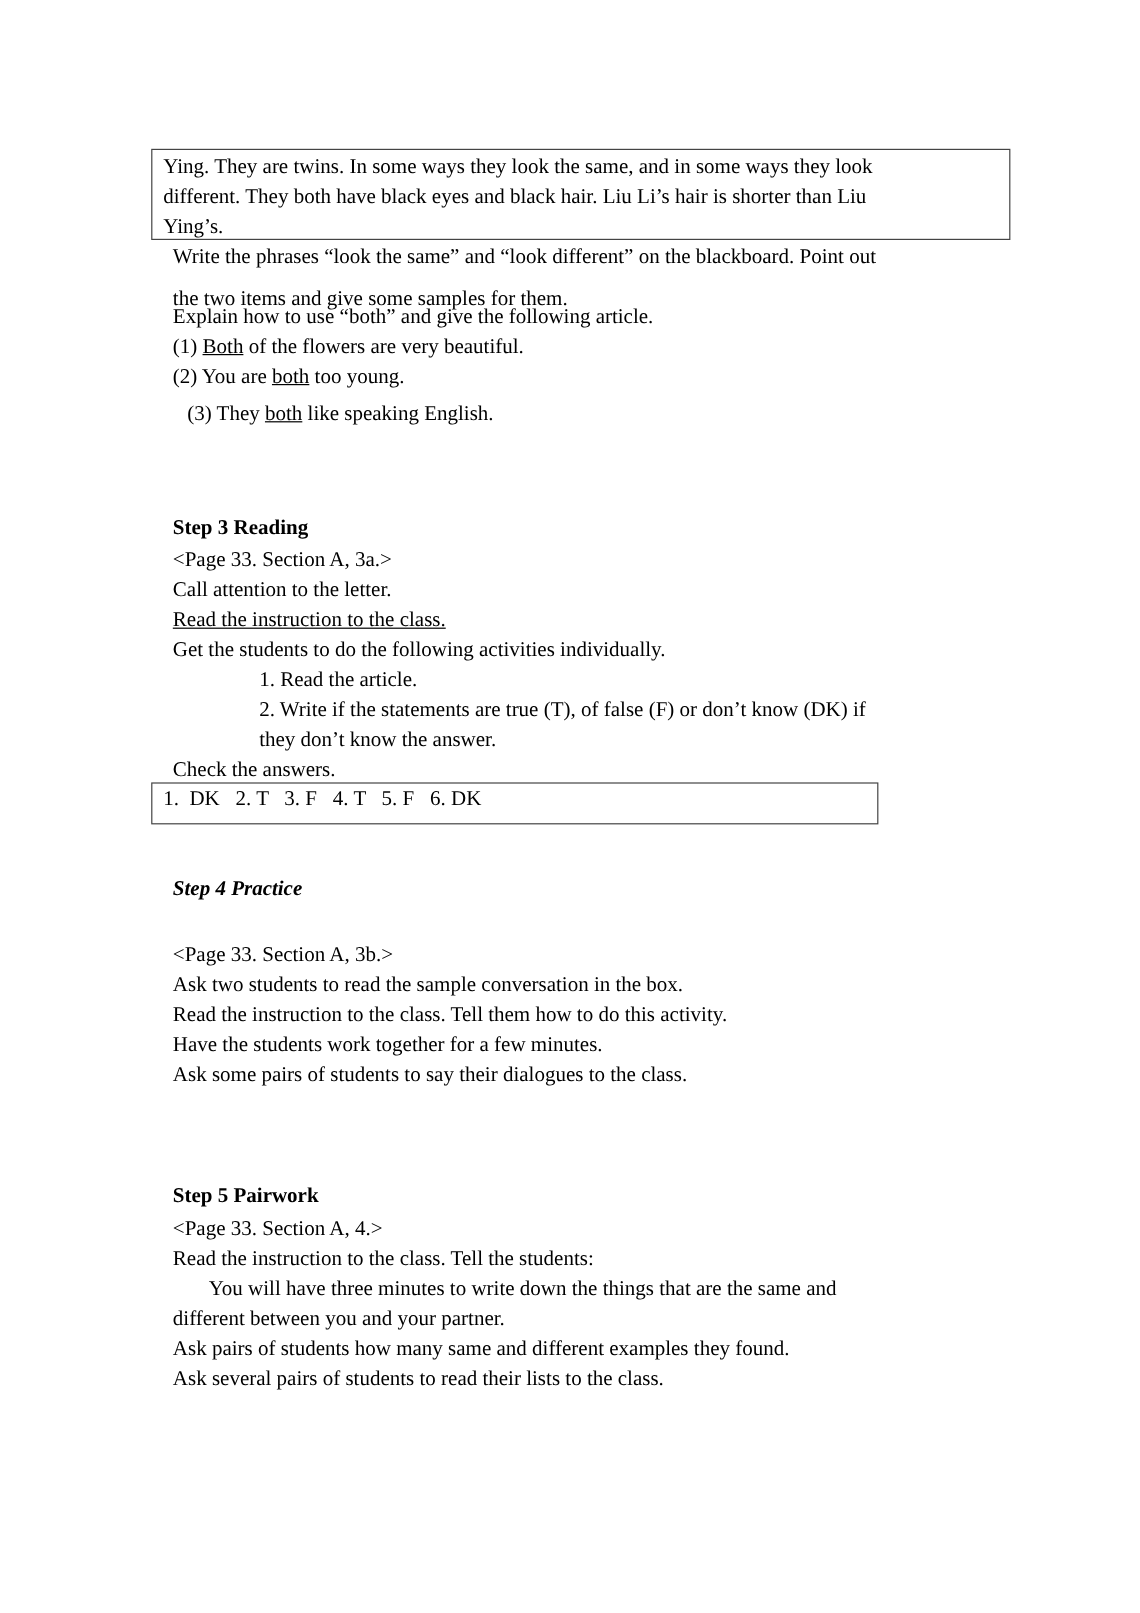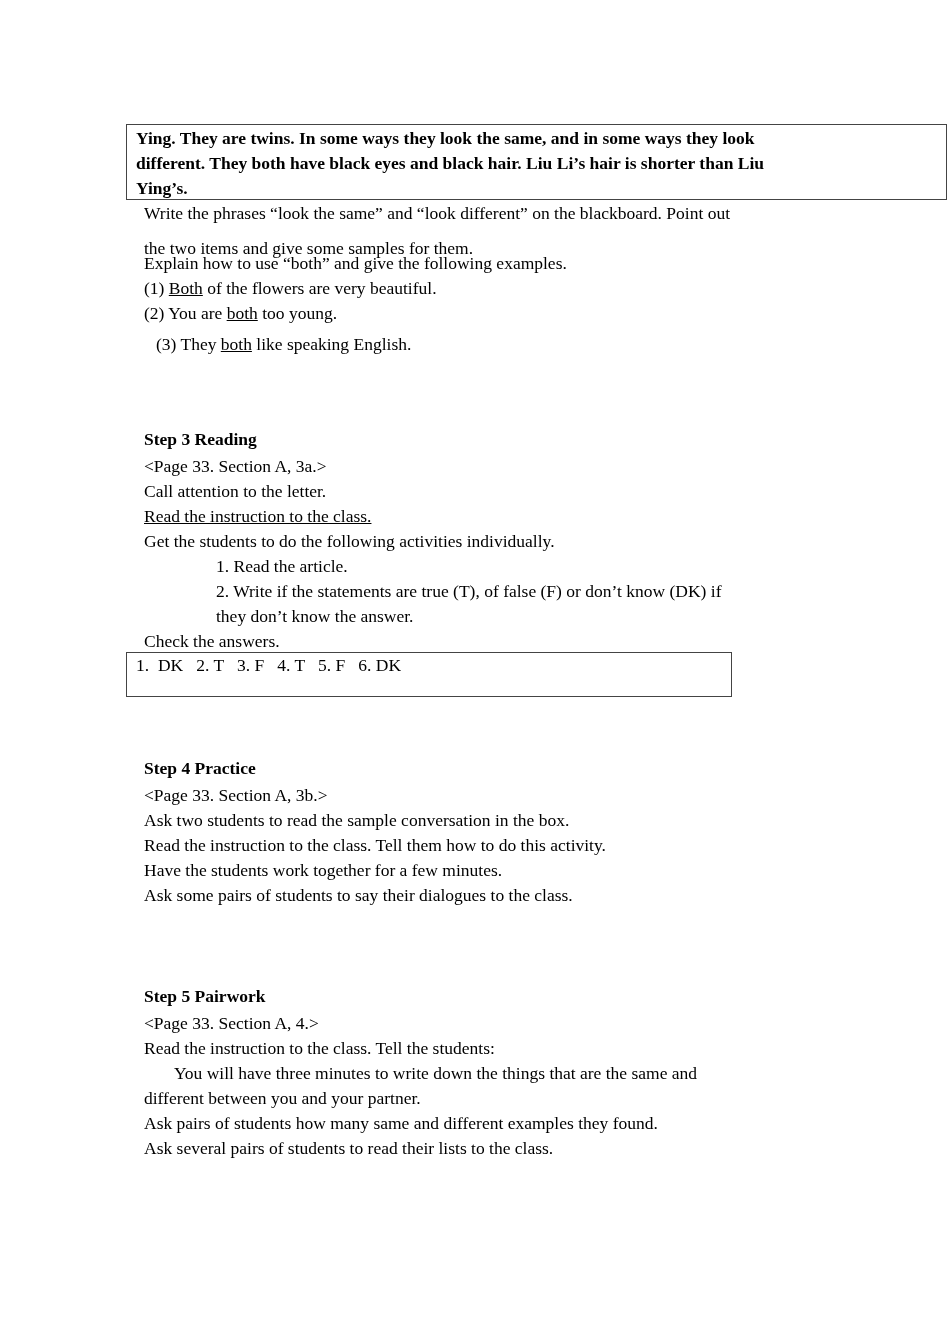--- a/index.html
+++ b/index.html
@@ -7,29 +7,29 @@
   .line { position: absolute; left: 144px; white-space: nowrap; line-height: 25px; }
   .indent { left: 216px; }
   .box { position: absolute; border: 1px solid #444; box-sizing: border-box; }
   .box .txt { position: absolute; left: 9px; white-space: nowrap; line-height: 25px; }
   .bold { font-weight: bold; margin-top: 24px; }
   u { text-decoration: underline; }
 </style>
 </head>
 <body>
 
-<div class="box" style="left:126px; top:124px; width:821px; height:76px;font-weight:bold;">
+<div class="box" style="left:126px; top:124px; width:716px; height:76px;">
   <div class="txt" style="top:1px;">Ying. They are twins. In some ways they look the same, and in some ways they look</div>
   <div class="txt" style="top:26px;">different. They both have black eyes and black hair. Liu Li’s hair is shorter than Liu</div>
   <div class="txt" style="top:51px;">Ying’s.</div>
 </div>
 
 <div class="line" style="top:201px;">Write the phrases “look the same” and “look different” on the blackboard. Point out</div>
 <div class="line" style="top:236px;">the two items and give some samples for them.</div>
-<div class="line" style="top:251px;">Explain how to use “both” and give the following examples.</div>
+<div class="line" style="top:251px;">Explain how to use “both” and give the following article.</div>
 
 <div class="line" style="top:276px;">
   <span>(1) </span><u>Both</u><span> of the flowers are very beautiful.</span>
 </div>
 <div class="line" style="top:301px;">
   <span>(2) You are </span><u>both</u><span> too young.</span>
 </div>
 <div class="line" style="top:332px;margin-left:12px;">
   <span>(3) They </span><u>both</u><span> like speaking English.</span>
 </div>
@@ -37,25 +37,25 @@
 <div class="line bold" style="top:403px;">Step 3 Reading</div>
 <div class="line" style="top:454px;">&lt;Page 33. Section A, 3a.&gt;</div>
 <div class="line" style="top:479px;">Call attention to the letter.</div>
 <div class="line" style="top:504px;text-decoration:underline;">Read the instruction to the class.</div>
 <div class="line" style="top:529px;">Get the students to do the following activities individually.</div>
 <div class="line indent" style="top:554px;">1. Read the article.</div>
 <div class="line indent" style="top:579px;">2. Write if the statements are true (T), of false (F) or don’t know (DK) if</div>
 <div class="line indent" style="top:604px;">they don’t know the answer.</div>
 <div class="line" style="top:629px;">Check the answers.</div>
 
-<div class="box" style="left:126px; top:652px; width:606px; height:45px;padding-left:48px;">
+<div class="box" style="left:126px; top:652px; width:606px; height:35px;padding-left:48px;">
   <div class="txt" style="top:0px; white-space:pre;">1.  DK   2. T   3. F   4. T   5. F   6. DK</div>
 </div>
 
-<div class="line bold" style="top:732px;">Step 4 Practice</div>
+<div class="line bold" style="top:704px;font-style:italic;">Step 4 Practice</div>
 <div class="line" style="top:783px;">&lt;Page 33. Section A, 3b.&gt;</div>
 <div class="line" style="top:808px;">Ask two students to read the sample conversation in the box.</div>
 <div class="line" style="top:833px;">Read the instruction to the class. Tell them how to do this activity.</div>
 <div class="line" style="top:858px;">Have the students work together for a few minutes.</div>
 <div class="line" style="top:883px;">Ask some pairs of students to say their dialogues to the class.</div>
 
 <div class="line bold" style="top:960px;">Step 5 Pairwork</div>
 <div class="line" style="top:1011px;">&lt;Page 33. Section A, 4.&gt;</div>
 <div class="line" style="top:1036px;">Read the instruction to the class. Tell the students:</div>
 <div class="line" style="top:1061px; white-space:pre;">       You will have three minutes to write down the things that are the same and</div>

